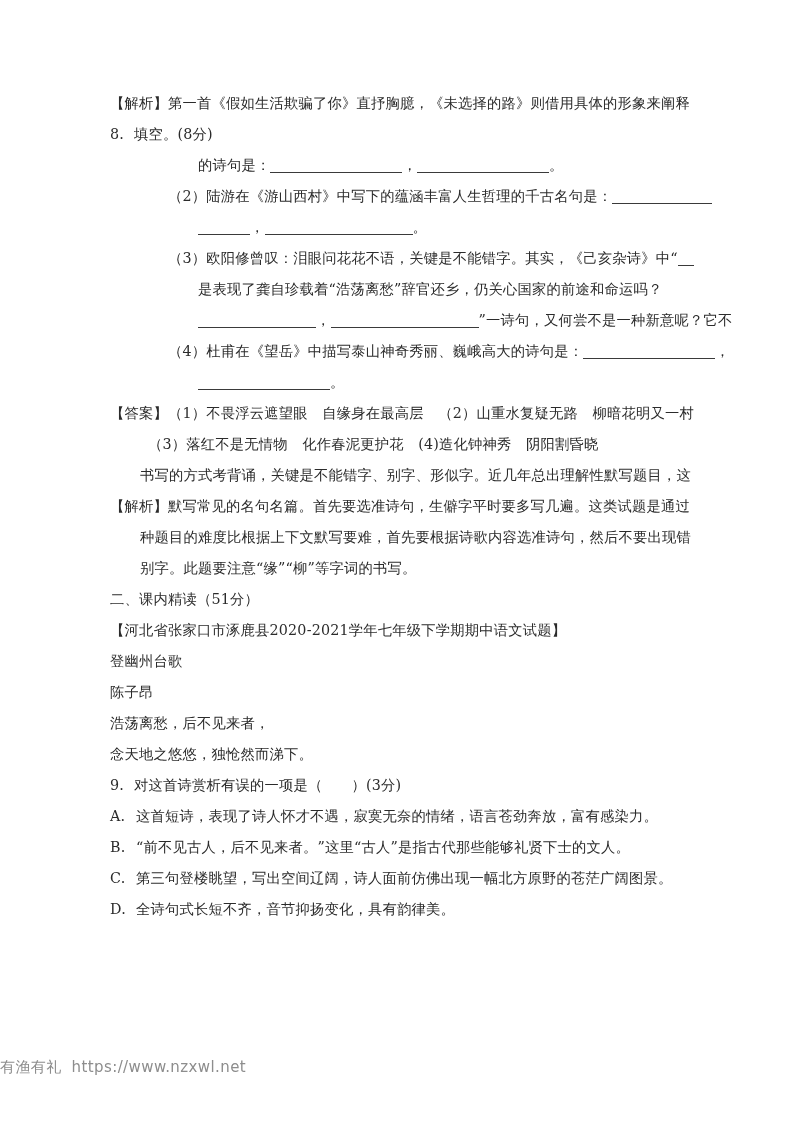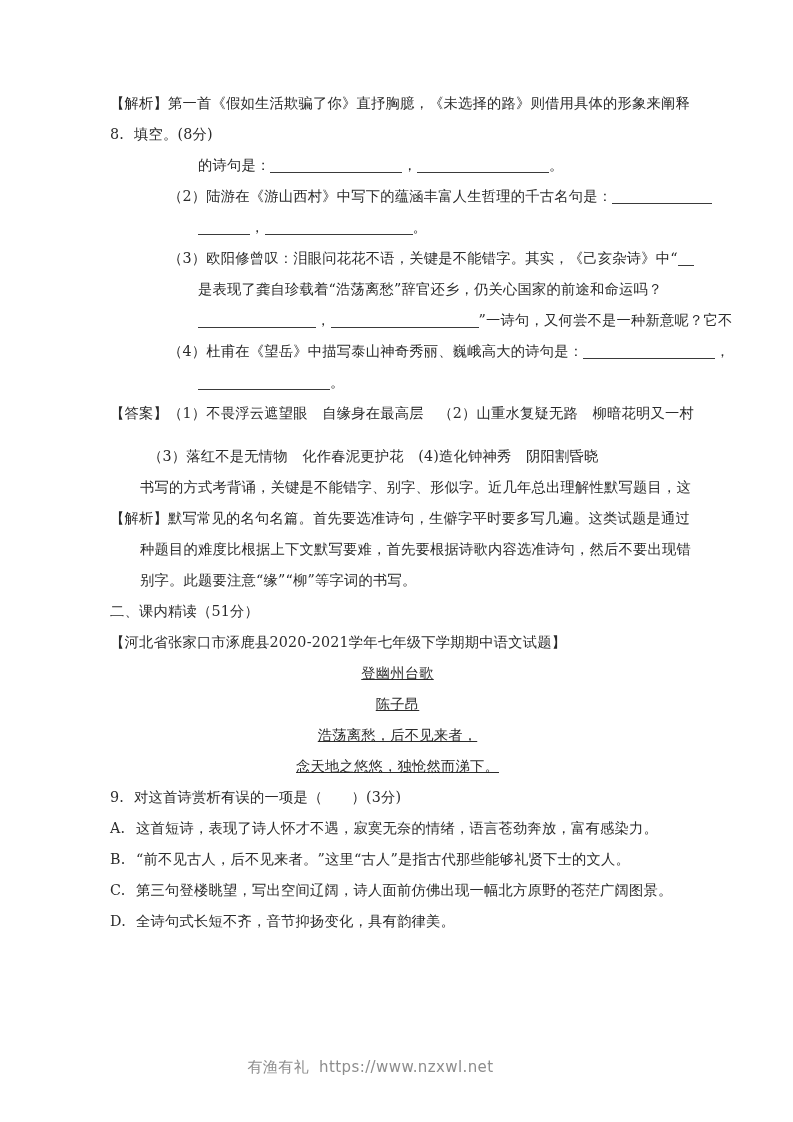--- a/index.html
+++ b/index.html
@@ -41,23 +41,23 @@
   }
   .para {
     margin: 0;
     padding: 0;
   }
 
   
   .ind-1  { padding-left: 30px; }   
   .ind-2  { padding-left: 58px; }   
   .ind-3  { padding-left: 88px; }   
-  .ind-ans { padding-left: 38px; margin-top: 12px; }
+  .ind-ans { padding-left: 38px; }
 
-  .center { text-align: center; white-space: nowrap; text-decoration: underline; }
+  .center { text-align: left; white-space: nowrap; }
 
   
   .blank {
     display: inline-block;
     border-bottom: 1px solid #3a3a3a;
     vertical-align: -3px;
     height: 15px;
   }
   .b-xs  { width: 52px; }
   .b-sm  { width: 100px; }
@@ -85,21 +85,21 @@
   .qnum {
     display: inline-block;
     width: 24px;
   }
 
   .watermark {
     position: absolute;
     left: 0;
     top: 1058px;
     width: 741px;
-    text-align: center;
+    text-align: left;
     font-family: "DejaVu Sans", "Liberation Sans", sans-serif;
     font-size: 15px;
     color: #8d8d8d;
     letter-spacing: 0.4px;
     white-space: nowrap;
   }
   .wm-cn { font-family: "DejaVu Sans", sans-serif; }
   .wm-url { font-family: "DejaVu Sans", "Liberation Sans", sans-serif; }
 </style>
 </head>

